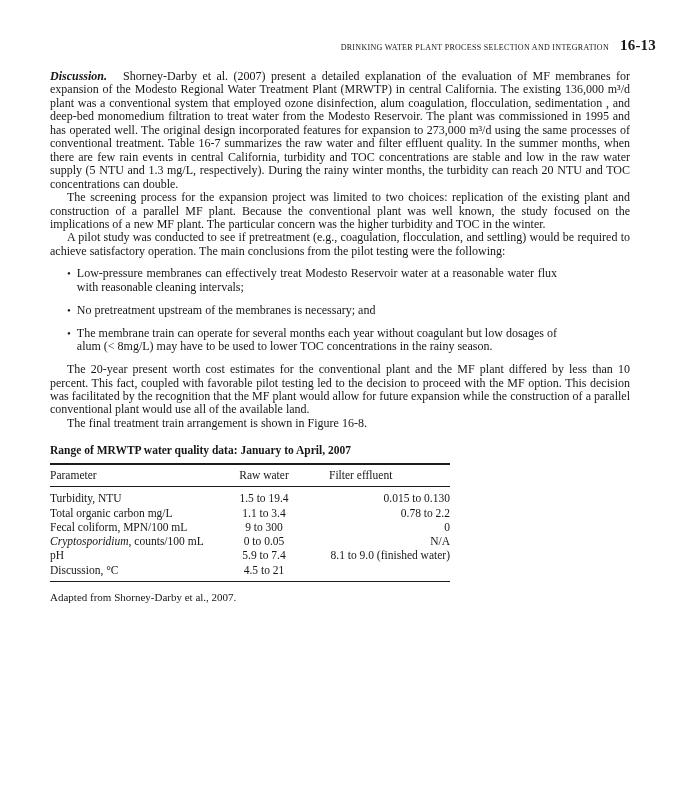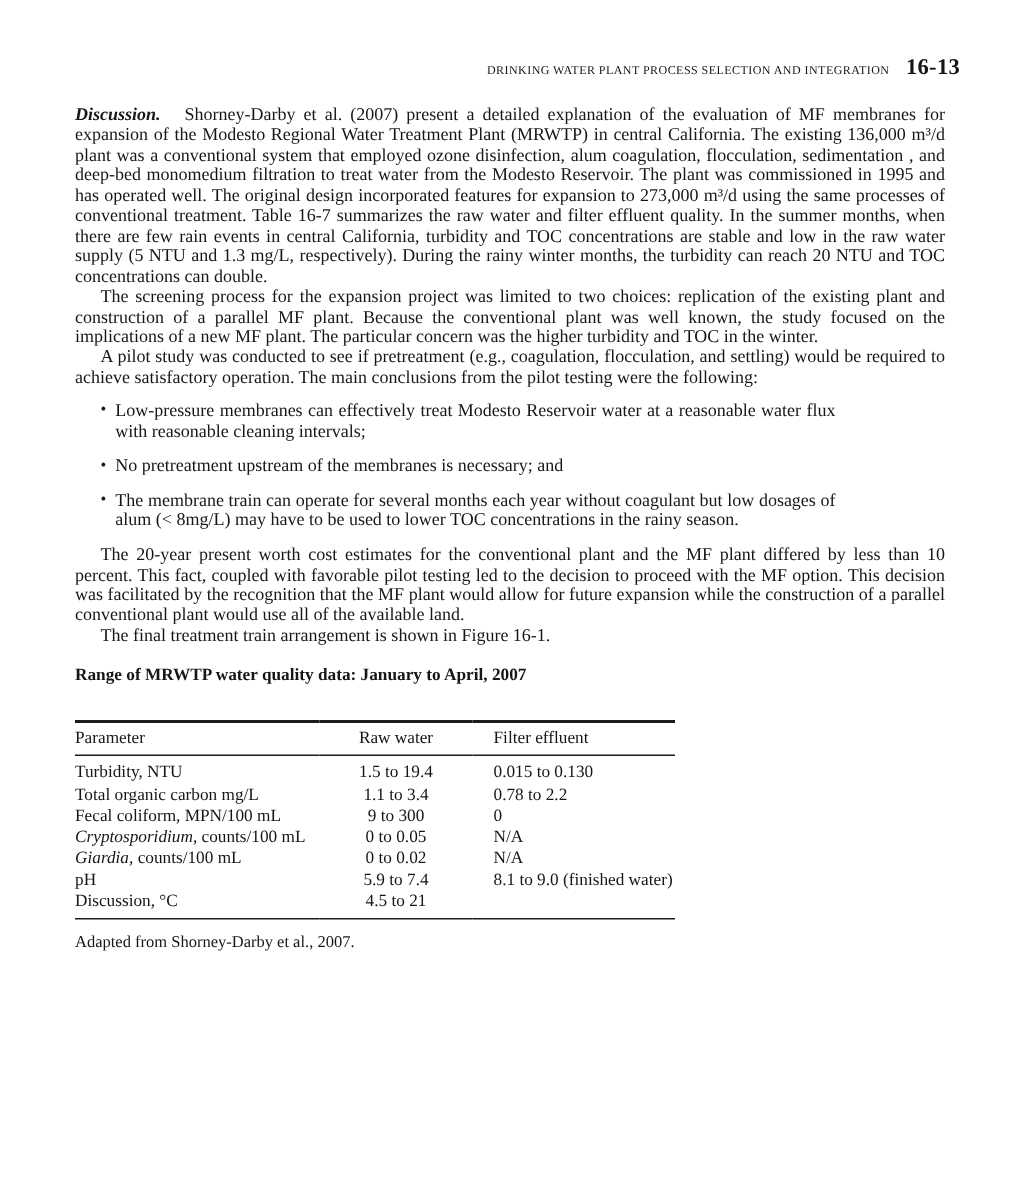--- a/index.html
+++ b/index.html
@@ -12,21 +12,21 @@
   }
   .page {
     position: relative;
     width: 689px; height: 800px;
     box-sizing: border-box;
     padding: 38px 59px 0 50px;
     overflow: hidden;
   }
   .running-head {
     position: absolute;
-    top: 37px; right: 49px;
+    top: 37px; right: 33px;
     display: flex; align-items: baseline; gap: 11px;
     white-space: nowrap;
   }
   .head-text { font-size: 8px; letter-spacing: 0.3px; }
   .folio { font-size: 15px; font-weight: 700; letter-spacing: 0.2px; }
 
   .body-text { margin-top: 32px; width: 580px; }
   .para {
     margin: 0;
     font-size: 12px;
@@ -48,21 +48,21 @@
     font-size: 12px;
     line-height: 13.45px;
   }
   .bullet-marker { flex: none; font-size: 11px; line-height: 13.45px; }
   .bullets li .li-text { text-align: justify; }
 
   .table-block { margin-top: 12px; width: 400px; }
   .table-label { font-size: 9.4px; font-weight: 700; letter-spacing: 0.2px; }
   .table-caption { font-size: 11.5px; font-weight: 700; margin-top: 14px; }
 
-  table { border-collapse: collapse; table-layout: fixed; width: 400px; margin-top: 24px; }
+  table { border-collapse: collapse; table-layout: fixed; width: 400px; margin-top: 7px; }
   col.c-param { width: 163px; }
   col.c-raw   { width: 102px; }
   col.c-eff   { width: 135px; }
   th, td {
     font-size: 11.5px;
     font-weight: 400;
     padding: 0;
     vertical-align: baseline;
     white-space: nowrap;
     overflow: visible;
@@ -72,21 +72,21 @@
     border-bottom: 1.5px solid #1c1c1c;
     padding: 4px 0 5px 0;
     text-align: left;
   }
   thead th.raw { text-align: center; }
   thead th.eff { padding-left: 14px; }
   tbody td { line-height: 14.25px; }
   tbody tr:first-child td { padding-top: 4px; }
   tbody tr:last-child td { padding-bottom: 4px; border-bottom: 1.5px solid #1c1c1c; }
   td.raw { text-align: center; }
-  td.eff { text-align: left; padding-left: 14px; }
+  td.eff { text-align: right; padding-left: 14px; }
   td.param .it { font-style: italic; }
 
   .footnote { margin-top: 9px; font-size: 11px; }
 </style>
 </head>
 <body>
 
 <div class="page">
 
   <header class="running-head">
@@ -111,21 +111,21 @@
         <span class="li-text">No pretreatment upstream of the membranes is necessary; and</span>
       </li>
       <li>
         <span class="bullet-marker">•</span>
         <span class="li-text">The membrane train can operate for several months each year without coagulant but low dosages of alum (&lt; 8mg/L) may have to be used to lower TOC concentrations in the rainy season.</span>
       </li>
     </ul>
 
     <p class="para indent">The 20-year present worth cost estimates for the conventional plant and the MF plant differed by less than 10 percent. This fact, coupled with favorable pilot testing led to the decision to proceed with the MF option. This decision was facilitated by the recognition that the MF plant would allow for future expansion while the construction of a parallel conventional plant would use all of the available land.</p>
 
-    <p class="para indent">The final treatment train arrangement is shown in Figure 16-1.</p>
+    <p class="para indent">The final treatment train arrangement is shown in Figure 16-8.</p>
   </main>
 
   <section class="table-block">
     <div class="table-caption">Range of MRWTP water quality data: January to April, 2007</div>
 
     <table>
       <colgroup>
           <col class="c-param">
           <col class="c-raw">
           <col class="c-eff">
@@ -152,25 +152,20 @@
           <td class="param"><span class="it"></span><span>Fecal coliform, MPN/100 mL</span></td>
           <td class="raw">9 to 300</td>
           <td class="eff">0</td>
         </tr>
         <tr>
           <td class="param"><span class="it">Cryptosporidium</span><span>, counts/100 mL</span></td>
           <td class="raw">0 to 0.05</td>
           <td class="eff">N/A</td>
         </tr>
         <tr>
-          <td class="param"><span class="it">Giardia</span><span>, counts/100 mL</span></td>
-          <td class="raw">0 to 0.02</td>
-          <td class="eff">N/A</td>
-        </tr>
-        <tr>
           <td class="param"><span class="it"></span><span>pH</span></td>
           <td class="raw">5.9 to 7.4</td>
           <td class="eff">8.1 to 9.0 (finished water)</td>
         </tr>
         <tr>
           <td class="param"><span class="it"></span><span>Discussion, °C</span></td>
           <td class="raw">4.5 to 21</td>
           <td class="eff"></td>
         </tr>
       </tbody>

